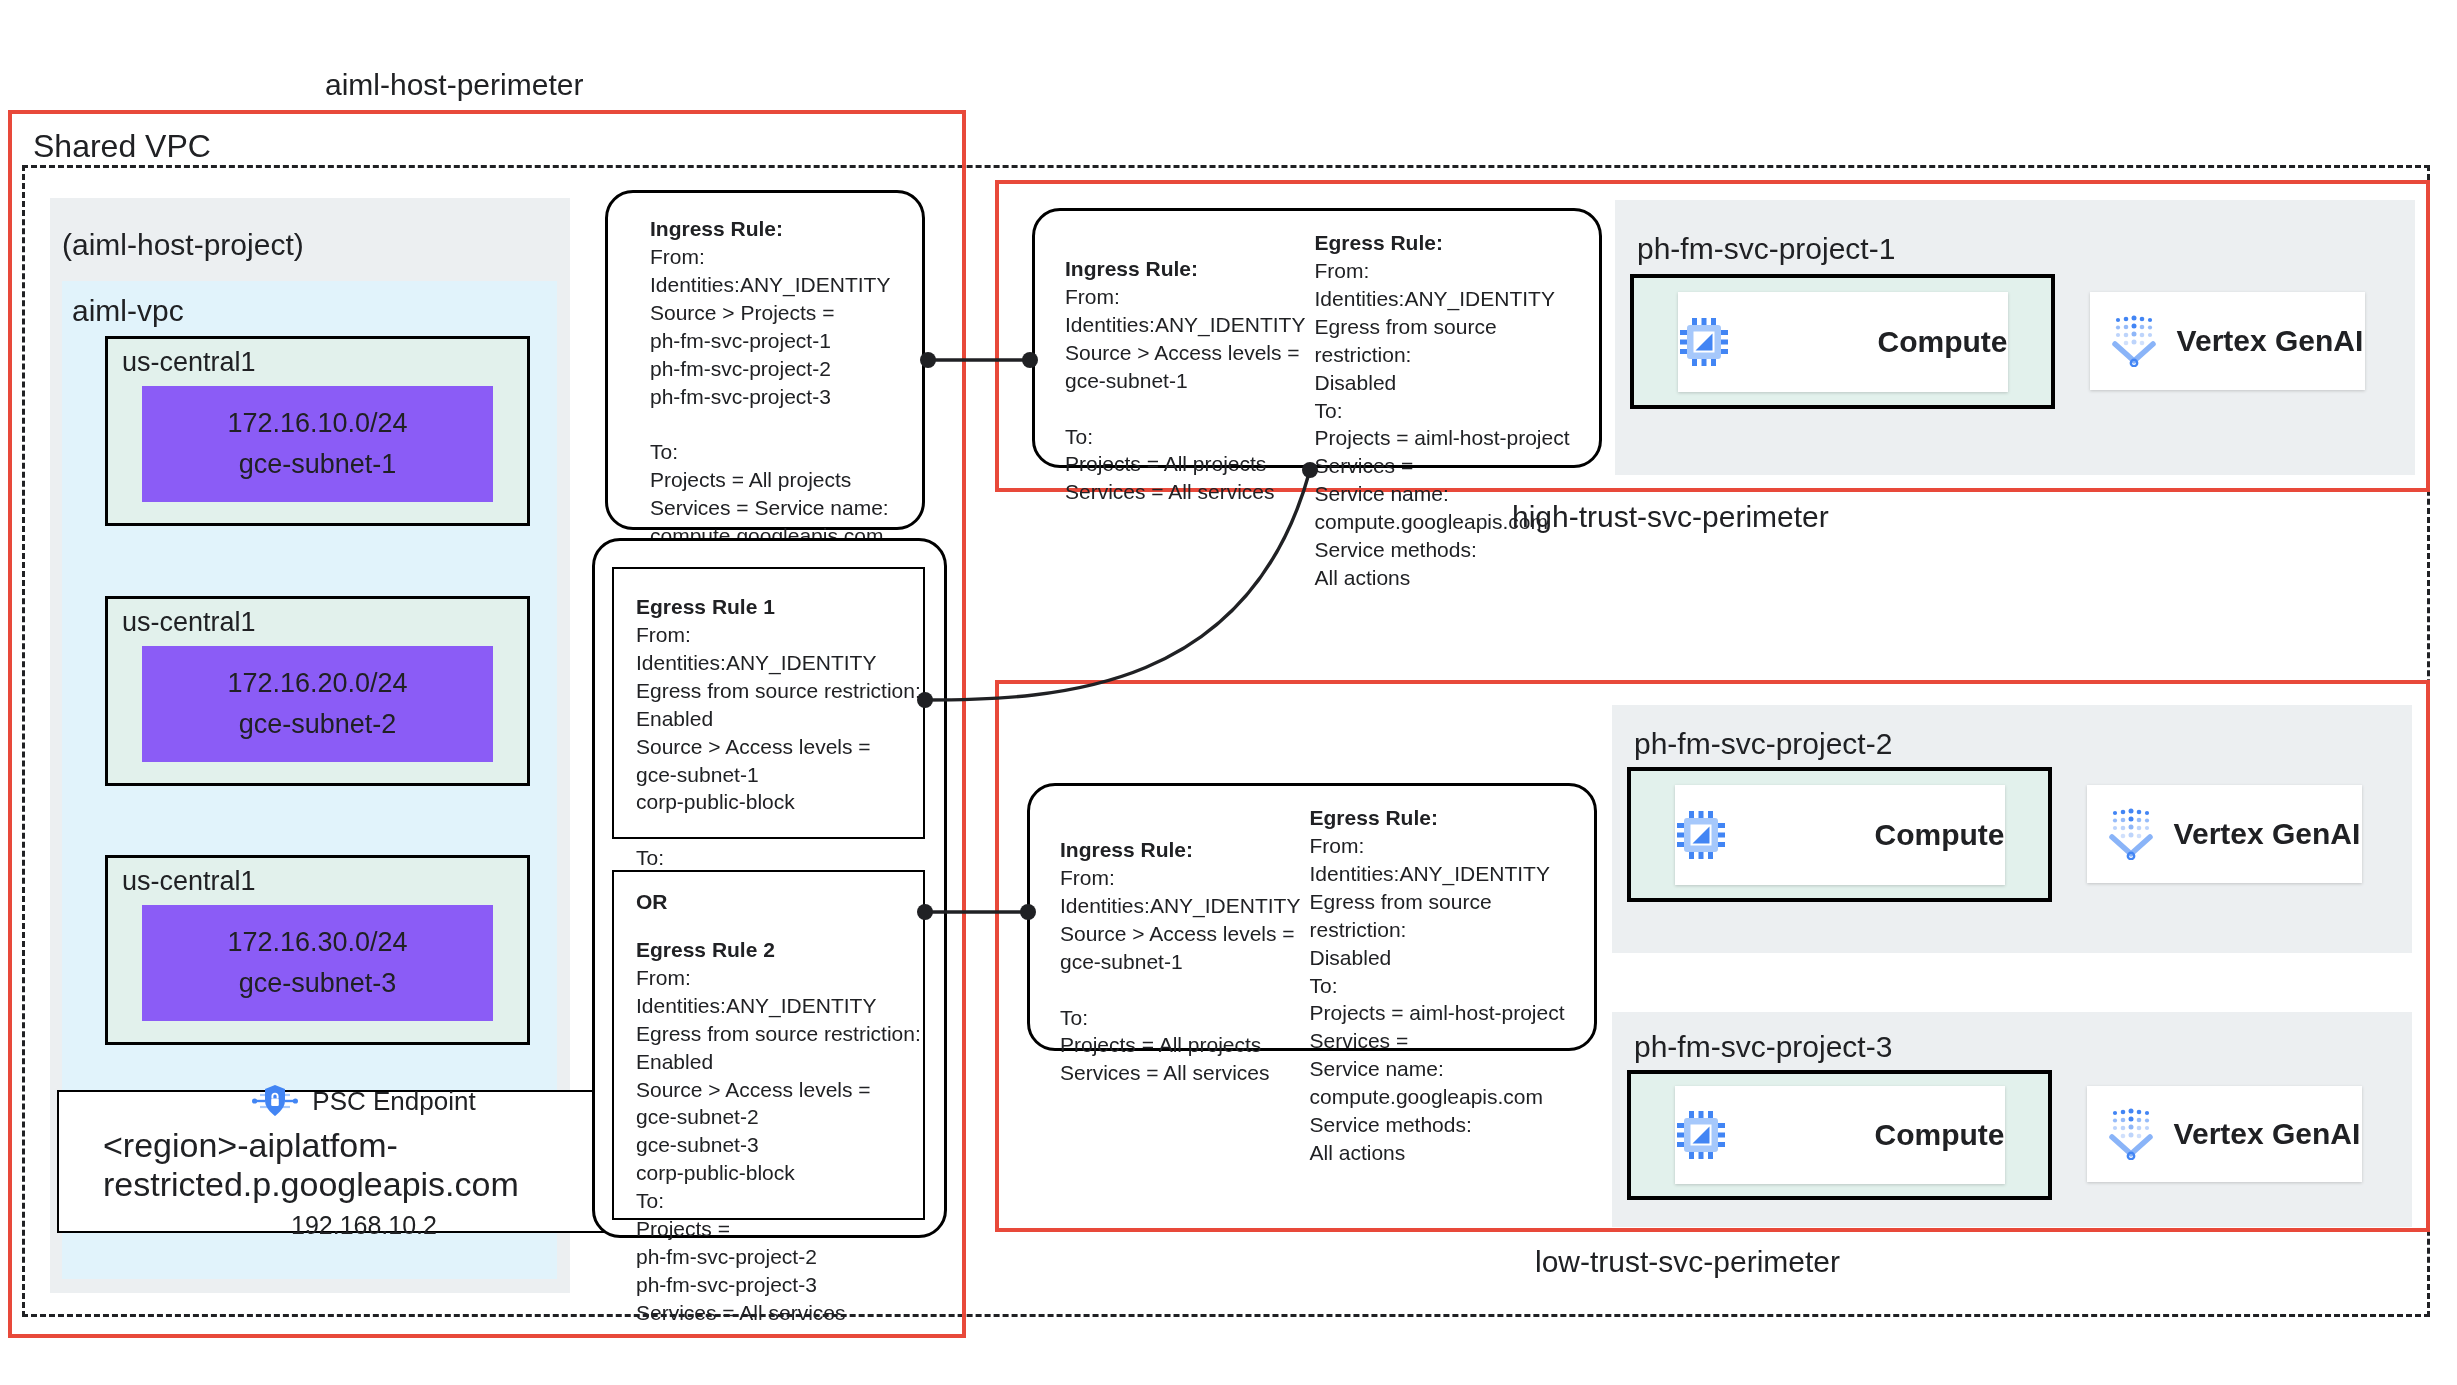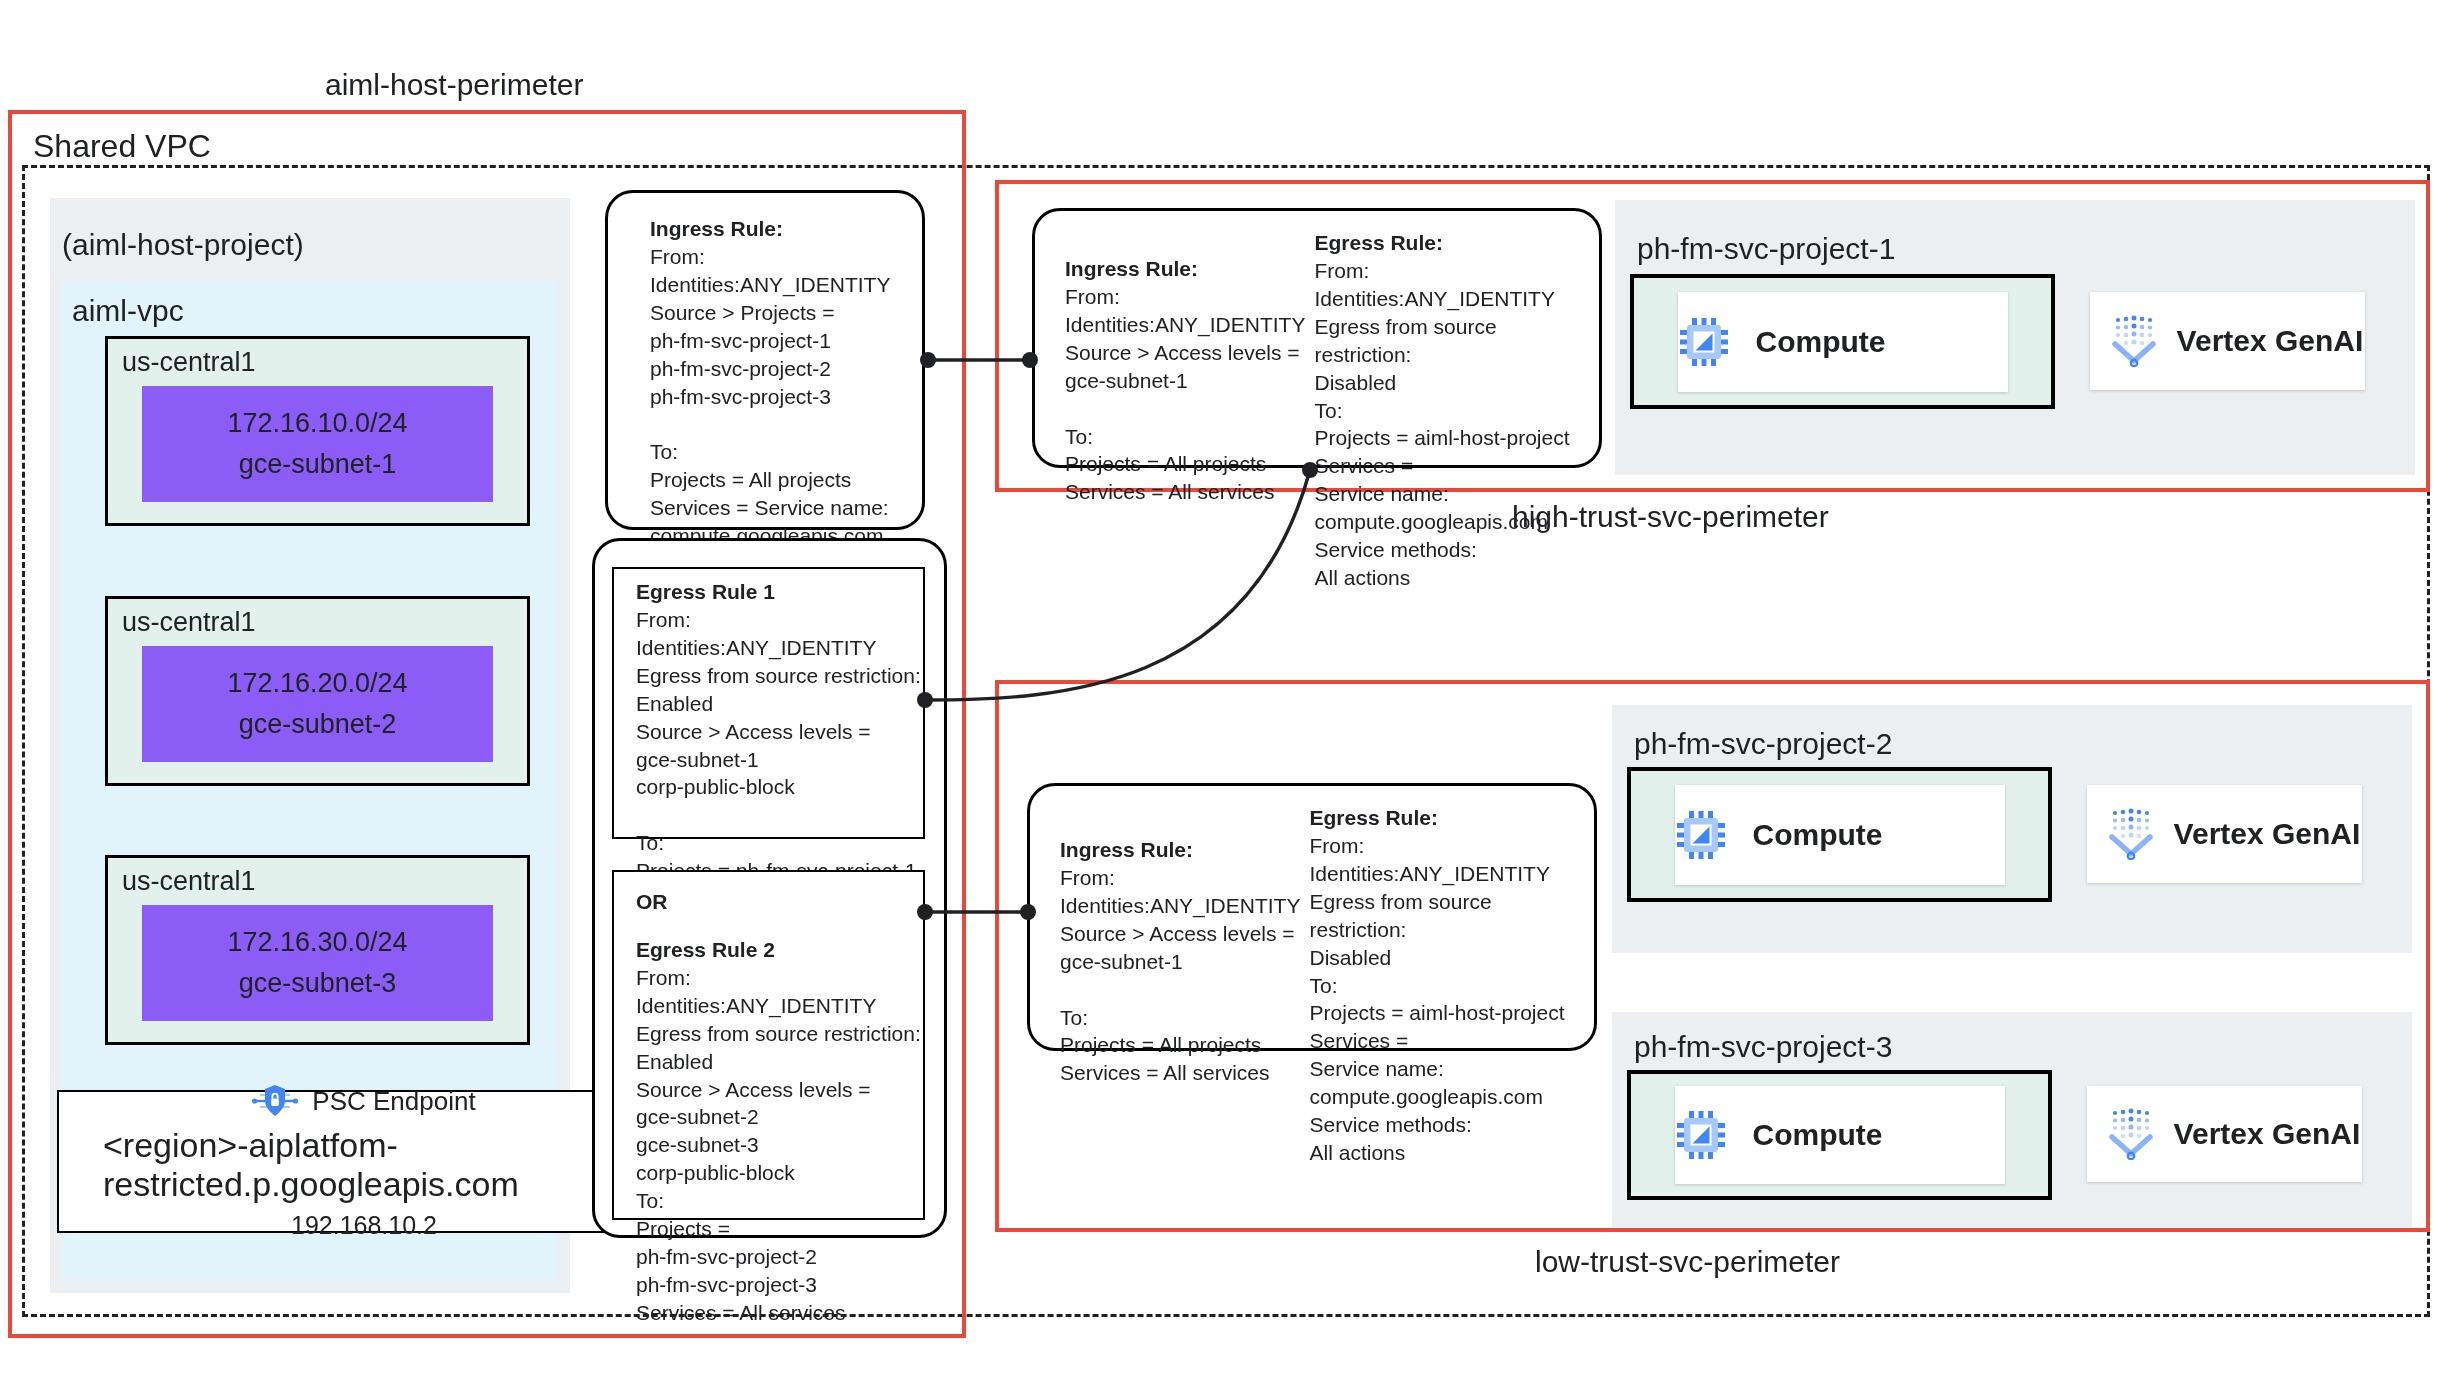--- a/index.html
+++ b/index.html
@@ -63,21 +63,21 @@
     background: #ffffff;
     border: 2px solid #000000;
   }
   .rule-text { font-size: 21px; line-height: 1.33; color: #202124; white-space: pre-line; }
   .rule-head { font-size: 21px; line-height: 1.33; color: #202124; font-weight: bold; }
 
   
   .svc-outer { background: #e2f1ec; border: 4px solid #000000;
                display: flex; align-items: center; justify-content: center; }
   .svc-tile { background: #ffffff; display: flex; align-items: center;
-              justify-content: flex-start; gap: 26px; box-shadow: 0 1px 3px rgba(0,0,0,.18); }
+              justify-content: space-between; gap: 14px; box-shadow: 0 1px 3px rgba(0,0,0,.18); }
   .svc-plain { background: #ffffff; display: flex; align-items: center;
                justify-content: center; gap: 18px; box-shadow: 0 1px 3px rgba(0,0,0,.18); padding-left: 17px; }
   .svc-label { font-size: 30px; font-weight: bold; color: #202124; white-space: nowrap; }
 
   svg.ico { display: block; }
   svg.wires { position: absolute; left: 0; top: 0; pointer-events: none; }
 </style>
 </head>
 <body>
 
@@ -161,21 +161,21 @@
 Services = Service name:
 compute.googleapis.com
 Service methods:
 All actions</div>
     </div>
   </div>
 
   <div class="abs rule-card" style="left:592px; top:538px; width:355px; height:700px;"></div>
 
   <div class="abs rule-card-sq" style="left:612px; top:567px; width:313px; height:272px;">
-    <div style="padding:9px 0 0 22px;">
+    <div style="padding:24px 0 0 22px;">
       <div class="rule-head">Egress Rule 1</div>
       <div class="rule-text">From:
 Identities:ANY_IDENTITY
 Egress from source restriction:
 Enabled
 Source &gt; Access levels =
 gce-subnet-1
 corp-public-block
 
 To:

